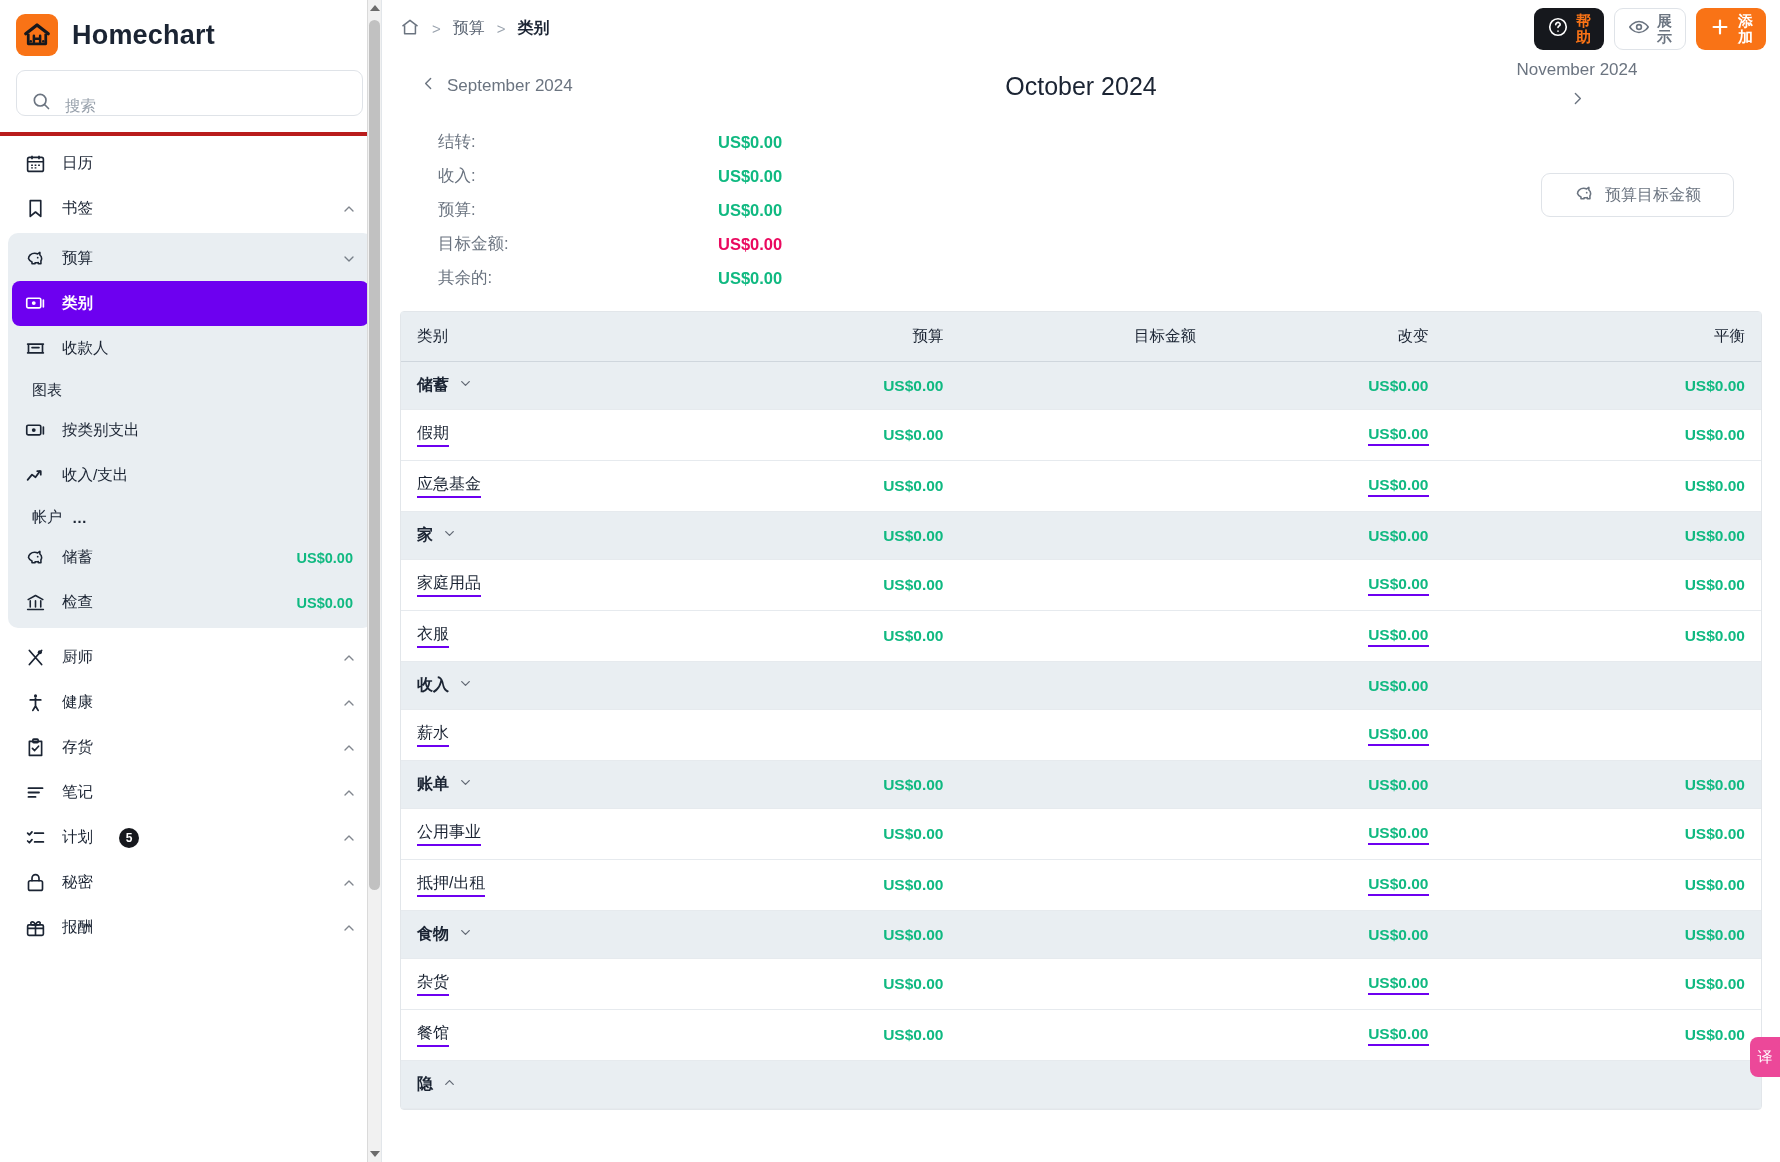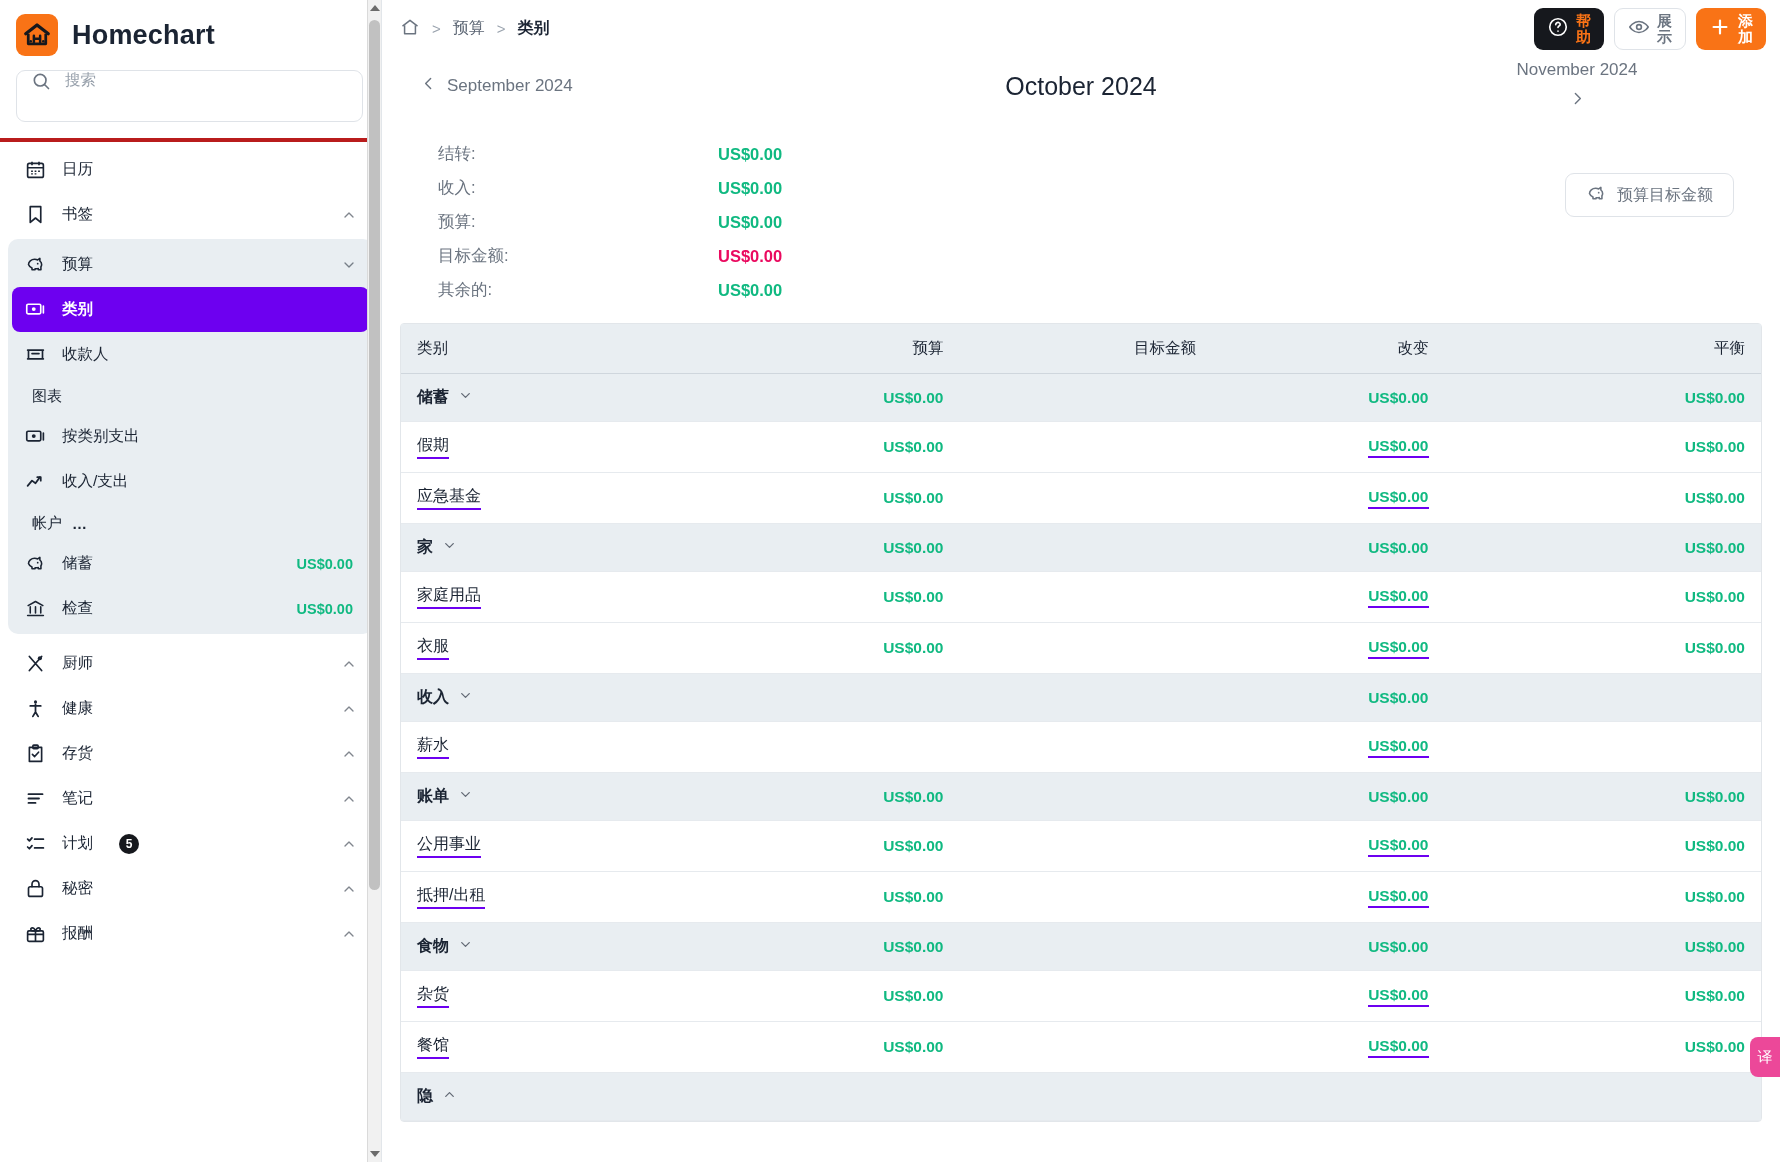--- a/index.html
+++ b/index.html
@@ -27,22 +27,22 @@
   .logo {
     width: 42px; height: 42px; border-radius: 9px;
     background: #f97316;
     display: flex; align-items: center; justify-content: center;
     flex: 0 0 42px;
   }
   .brand-title { font-size: 27px; font-weight: 700; color: #1b2433; letter-spacing: .2px; }
 
   .search-wrap { padding: 4px 18px 16px 16px; }
   .search-box {
-    display: flex; align-items: flex-start; gap: 14px;
-    height: 52px; border: 1px solid #dfe3e8; border-radius: 9px;
+    display: flex; align-items: flex-end; gap: 14px;
+    height: 46px; border: 1px solid #dfe3e8; border-radius: 9px;
     padding: 0 14px; background: #fff;
   }
   .search-box input {
     border: none; outline: none; font-size: 15.5px; color: #1b2433;
     background: transparent; width: 100%;
     font-family: "Liberation Sans", sans-serif;
   }
   .search-box input::placeholder { color: #97a0ab; }
 
   .nav { flex: 1 1 auto; overflow: hidden; border-top: 4px solid #b91c1c; }
@@ -102,31 +102,31 @@
   .tbtn.add { background: #f97316; color: #ffffff; }
 
   .content { flex: 1 1 auto; padding: 0 18px 0 18px; overflow: hidden; position: relative;}
 
   .monthnav { display: flex; align-items: center; height: 58px; padding: 0 20px; }
   .mn-side { display: flex; align-items: center; gap: 10px; font-size: 17px; color: #6b7480; cursor: pointer; width: 330px;}
   .mn-side.right { justify-content: flex-end; flex-direction: column; }
   .mn-title { flex: 1 1 auto; text-align: center; font-size: 25px; font-weight: 400; color: #1b2433; }
 
   .summary { display: flex; padding: 10px 0 6px 0; position: relative; }
-  .sum-rows { width: 420px; padding-left: 38px; margin-top: 12px; }
+  .sum-rows { width: 420px; padding-left: 38px; }
   .sum-row { display: flex; height: 34px; align-items: center; font-size: 16.5px; }
   .sum-lbl { width: 280px; color: #6b7480; }
   .sum-val { font-weight: 700; color: #10b981; }
   .sum-val.red { color: #ea0a5f; }
 
   .goalbtn-wrap { position: absolute; right: 28px; top: 58px; }
   .goalbtn {
     display: flex; align-items: center; gap: 10px;
     height: 44px; border: 1px solid #dfe3e8; border-radius: 9px;
-    padding: 0 20px; font-size: 16px; color: #6b7480; background: #fff; cursor: pointer;
+    padding: 0 32px; font-size: 16px; color: #6b7480; background: #fff; cursor: pointer;
   }
 
   
   .tablewrap { margin-top: 10px; border: 1px solid #e2e6ea; border-radius: 4px; background:#fff; }
   table { width: 100%; border-collapse: collapse; table-layout: fixed; }
   thead tr { background: #e9eef2; }
   thead th {
     text-align: left; font-size: 15.5px; font-weight: 400; color: #1b2433;
     padding: 14px 16px; border-bottom: 1px solid #cfd6dd;
   }

